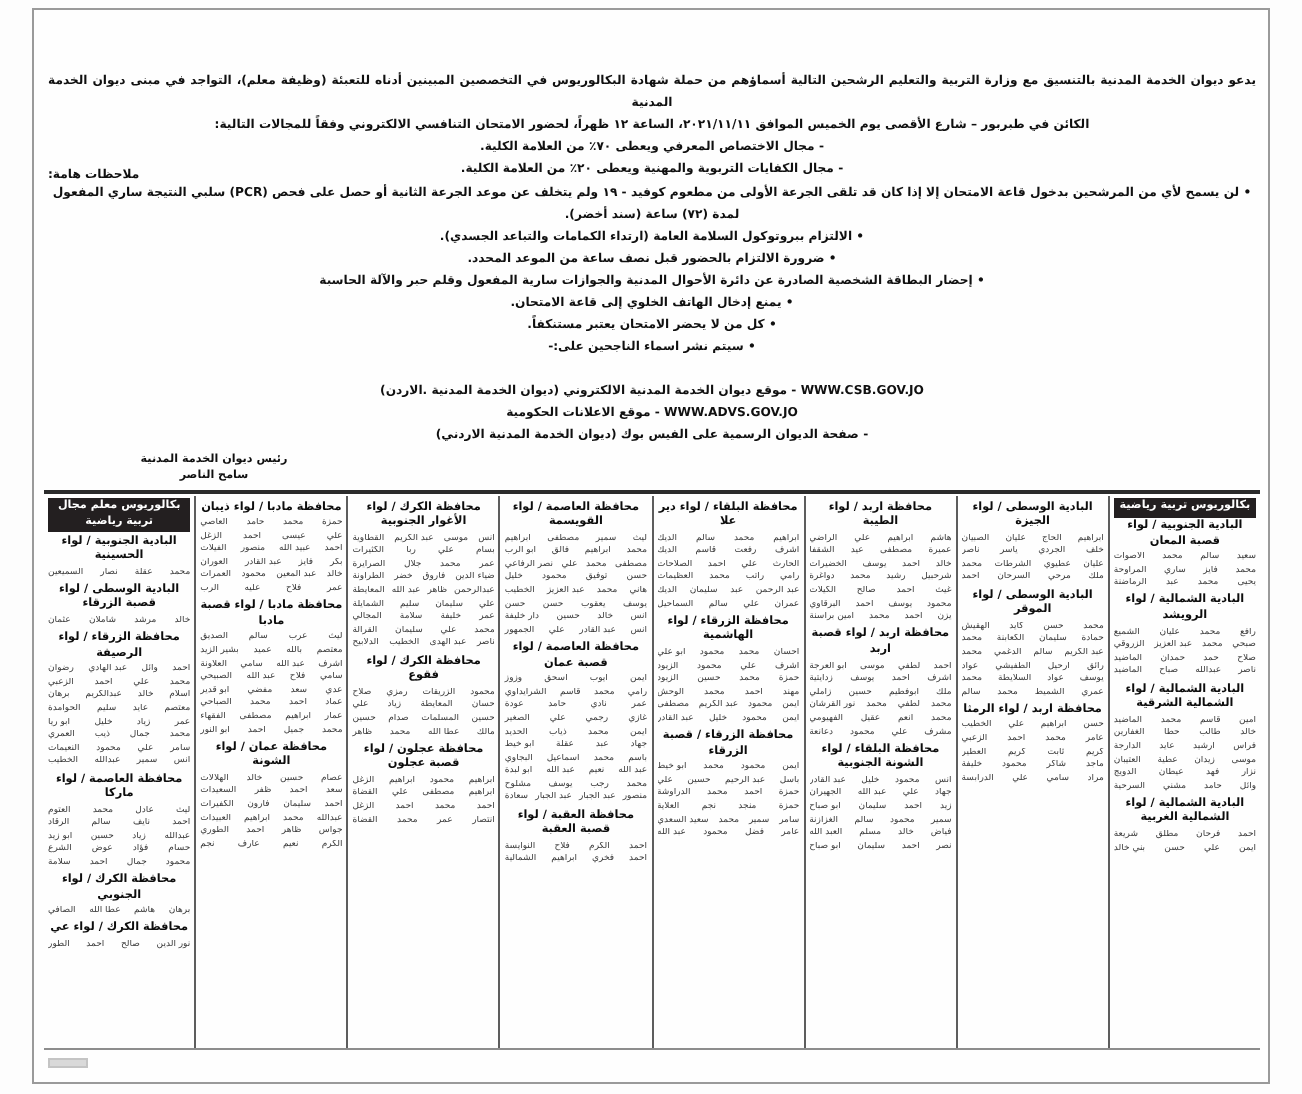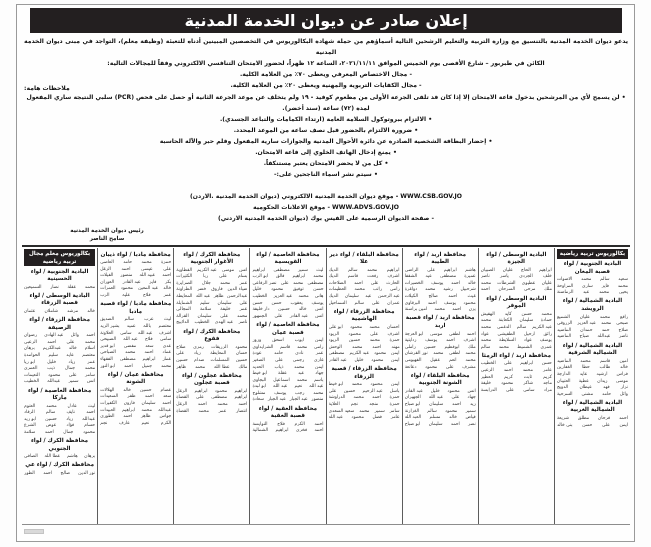--- a/index.html
+++ b/index.html
@@ -216,23 +216,20 @@
     background: #8d8d8d;
   }
 </style>
 </head>
 <body>
 
 <div id="page">
 
   <div class="outer-frame"></div>
 
-  <div class="title-banner">
-    <span class="title-text">إعلان صادر عن ديوان الخدمة المدنية</span>
-  </div>
 
   <div class="intro-block">
     <p>يدعو ديوان الخدمة المدنية بالتنسيق مع وزارة التربية والتعليم الرشحين التالية أسماؤهم من حملة شهادة البكالوريوس في التخصصين المبينين أدناه للتعبئة (وظيفة معلم)، التواجد في مبنى ديوان الخدمة المدنية</p>
     <p class="intro-line-center">الكائن في طبربور – شارع الأقصى يوم الخميس الموافق ٢٠٢١/١١/١١، الساعة ١٢ ظهراً، لحضور الامتحان التنافسي الالكتروني وفقاً للمجالات التالية:</p>
     <p class="intro-line-center">- مجال الاختصاص المعرفي ويعطى ٧٠٪ من العلامة الكلية.</p>
     <p class="intro-line-center">- مجال الكفايات التربوية والمهنية ويعطى ٢٠٪ من العلامة الكلية.</p>
   </div>
 
   <div class="notes-title">ملاحظات هامة:</div>
 

